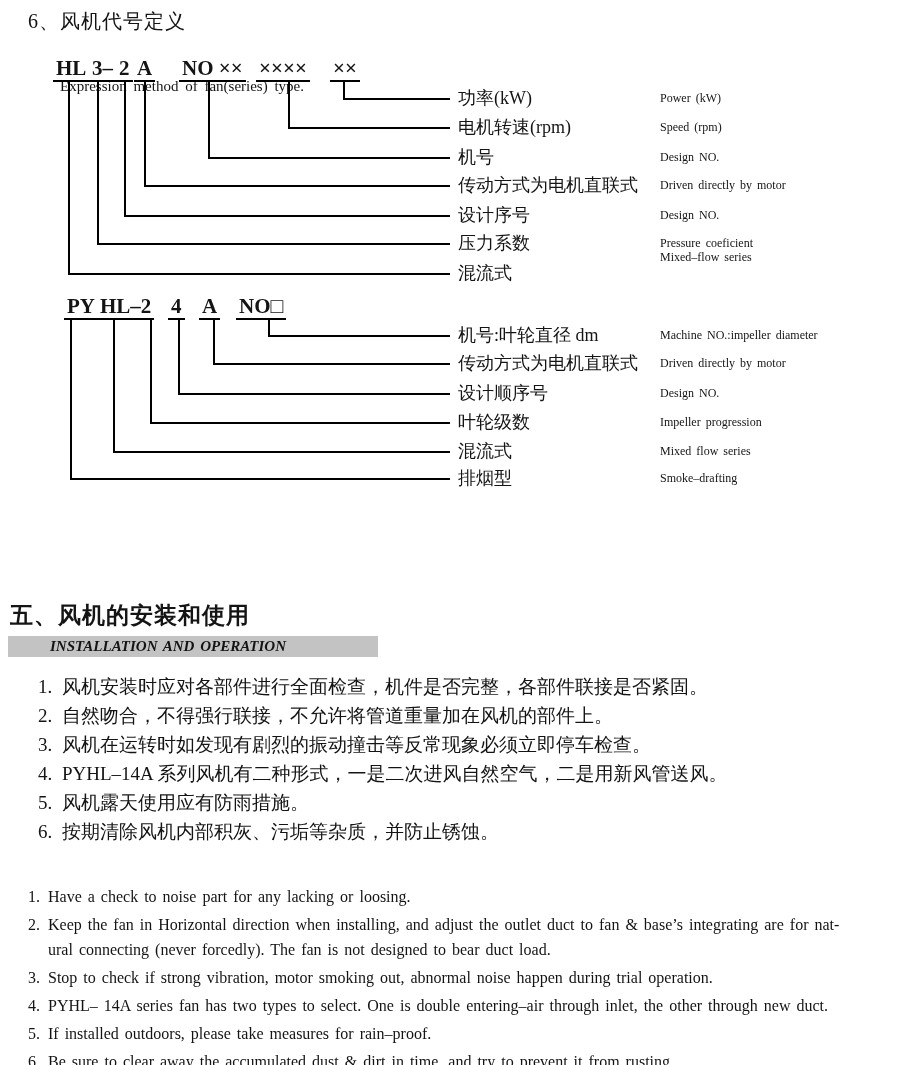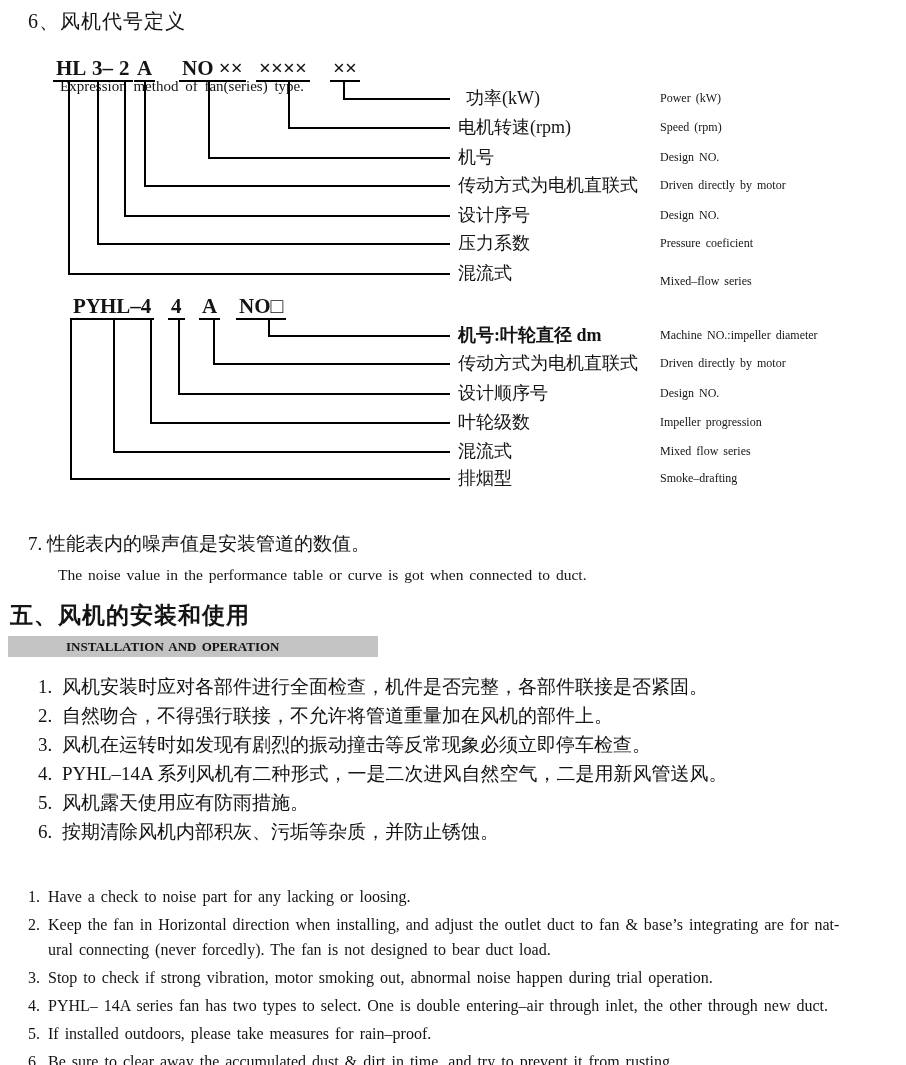--- a/index.html
+++ b/index.html
@@ -23,21 +23,21 @@
   .lbl-cn{position:absolute; left:458px; font-size:18px; line-height:24px; white-space:nowrap;}
   .lbl-en{position:absolute; left:660px; font-size:12px; line-height:24px; white-space:nowrap; word-spacing:2px;}
   
   .note7{position:absolute; left:28px; top:531px; font-size:19px;}
   .note7 .en{margin:9px 0 0 30px; font-size:15.5px; word-spacing:2px;}
   
   .sec5-title{position:absolute; left:10px; top:600px; font-size:23px; font-weight:bold; letter-spacing:1px;font-family:Liberation Serif, serif;}
   .sec5-bar{
     position:absolute; left:8px; top:636px; width:370px; height:21px; background:#c3c3c3;
   }
-  .sec5-bar .t{margin-left:58px; font-size:13px; font-weight:bold; line-height:21px; word-spacing:2px; white-space:nowrap;}
+  .sec5-bar .t{margin-left:42px; font-size:15px; font-weight:bold; line-height:21px; word-spacing:2px; white-space:nowrap;font-style:italic;}
   
   .list{position:absolute;}
   .list .item{display:flex;}
   .list-cn{left:38px; top:672px; width:862px; font-size:19px; line-height:29px;}
   .list-cn .num{width:24px; flex:0 0 24px;}
   .list-en{left:28px; top:884px; width:872px; font-size:16px; line-height:25px; word-spacing:2px;}
   .list-en .item{margin-bottom:3px;}
   .list-en .num{width:20px; flex:0 0 20px;}
   .list .txt{flex:1;}
 </style>
@@ -67,75 +67,71 @@
     <div class="vl" style="left:343px; top:24px; height:19px;"></div>
 
     <div class="hl" style="top:41px;  left:343px; width:107px;"></div>
     <div class="hl" style="top:70px;  left:288px; width:162px;"></div>
     <div class="hl" style="top:100px; left:208px; width:242px;"></div>
     <div class="hl" style="top:128px; left:144px; width:306px;"></div>
     <div class="hl" style="top:158px; left:124px; width:326px;"></div>
     <div class="hl" style="top:186px; left:97px;  width:353px;"></div>
     <div class="hl" style="top:216px; left:68px;  width:382px;"></div>
 
-    <span class="lbl-cn" style="top:29px;margin-left:8px;">功率(kW)</span>
+    <span class="lbl-cn" style="top:29px;">功率(kW)</span>
     <span class="lbl-en" style="top:29px;">Power (kW)</span>
     <span class="lbl-cn" style="top:58px;">电机转速(rpm)</span>
     <span class="lbl-en" style="top:58px;">Speed (rpm)</span>
     <span class="lbl-cn" style="top:88px;">机号</span>
     <span class="lbl-en" style="top:88px;">Design NO.</span>
     <span class="lbl-cn" style="top:116px;">传动方式为电机直联式</span>
     <span class="lbl-en" style="top:116px;">Driven directly by motor</span>
     <span class="lbl-cn" style="top:146px;">设计序号</span>
     <span class="lbl-en" style="top:146px;">Design NO.</span>
     <span class="lbl-cn" style="top:174px;">压力系数</span>
     <span class="lbl-en" style="top:174px;">Pressure coeficient</span>
     <span class="lbl-cn" style="top:204px;">混流式</span>
-    <span class="lbl-en" style="top:212px;text-align:center;">Mixed–flow series</span>
+    <span class="lbl-en" style="top:188px;text-align:center;">Mixed–flow series</span>
   </div>
 
   <div class="diagram" style="top:295px; width:906px; height:212px;">
-    <span class="seg" style="left:70px;">PY</span>
-    <span class="seg" style="left:97px;">HL–4</span>
+    <span class="seg" style="left:64px;">PY</span>
+    <span class="seg" style="left:97px;">HL–2</span>
     <span class="seg" style="left:168px;">4</span>
     <span class="seg" style="left:199px;">A</span>
     <span class="seg" style="left:236px;">NO□</span>
 
     <div class="vl" style="left:70px;  top:24px; height:161px;"></div>
     <div class="vl" style="left:113px; top:24px; height:134px;"></div>
     <div class="vl" style="left:150px; top:24px; height:105px;"></div>
     <div class="vl" style="left:178px; top:24px; height:76px;"></div>
     <div class="vl" style="left:213px; top:24px; height:46px;"></div>
     <div class="vl" style="left:268px; top:24px; height:18px;"></div>
 
     <div class="hl" style="top:40px;  left:268px; width:182px;"></div>
     <div class="hl" style="top:68px;  left:213px; width:237px;"></div>
     <div class="hl" style="top:98px;  left:178px; width:272px;"></div>
     <div class="hl" style="top:127px; left:150px; width:300px;"></div>
     <div class="hl" style="top:156px; left:113px; width:337px;"></div>
     <div class="hl" style="top:183px; left:70px;  width:380px;"></div>
 
-    <span class="lbl-cn" style="top:28px;font-weight:bold;">机号:叶轮直径 dm</span>
+    <span class="lbl-cn" style="top:28px;">机号:叶轮直径 dm</span>
     <span class="lbl-en" style="top:28px;">Machine NO.:impeller diameter</span>
     <span class="lbl-cn" style="top:56px;">传动方式为电机直联式</span>
     <span class="lbl-en" style="top:56px;">Driven directly by motor</span>
     <span class="lbl-cn" style="top:86px;">设计顺序号</span>
     <span class="lbl-en" style="top:86px;">Design NO.</span>
     <span class="lbl-cn" style="top:115px;text-align:center;">叶轮级数</span>
     <span class="lbl-en" style="top:115px;">Impeller progression</span>
     <span class="lbl-cn" style="top:144px;">混流式</span>
     <span class="lbl-en" style="top:144px;">Mixed flow series</span>
     <span class="lbl-cn" style="top:171px;">排烟型</span>
     <span class="lbl-en" style="top:171px;">Smoke–drafting</span>
   </div>
 
-  <div class="note7">
-    <div>7. 性能表内的噪声值是安装管道的数值。</div>
-    <div class="en">The noise value in the performance table or curve is got when connected to duct.</div>
-  </div>
 
   <div class="sec5-title">五、风机的安装和使用</div>
   <div class="sec5-bar">
     <div class="t">INSTALLATION AND OPERATION</div>
   </div>
 
   <div class="list list-cn">
     <div class="item">
       <span class="num">1.</span>
       <span class="txt">风机安装时应对各部件进行全面检查，机件是否完整，各部件联接是否紧固。</span>

